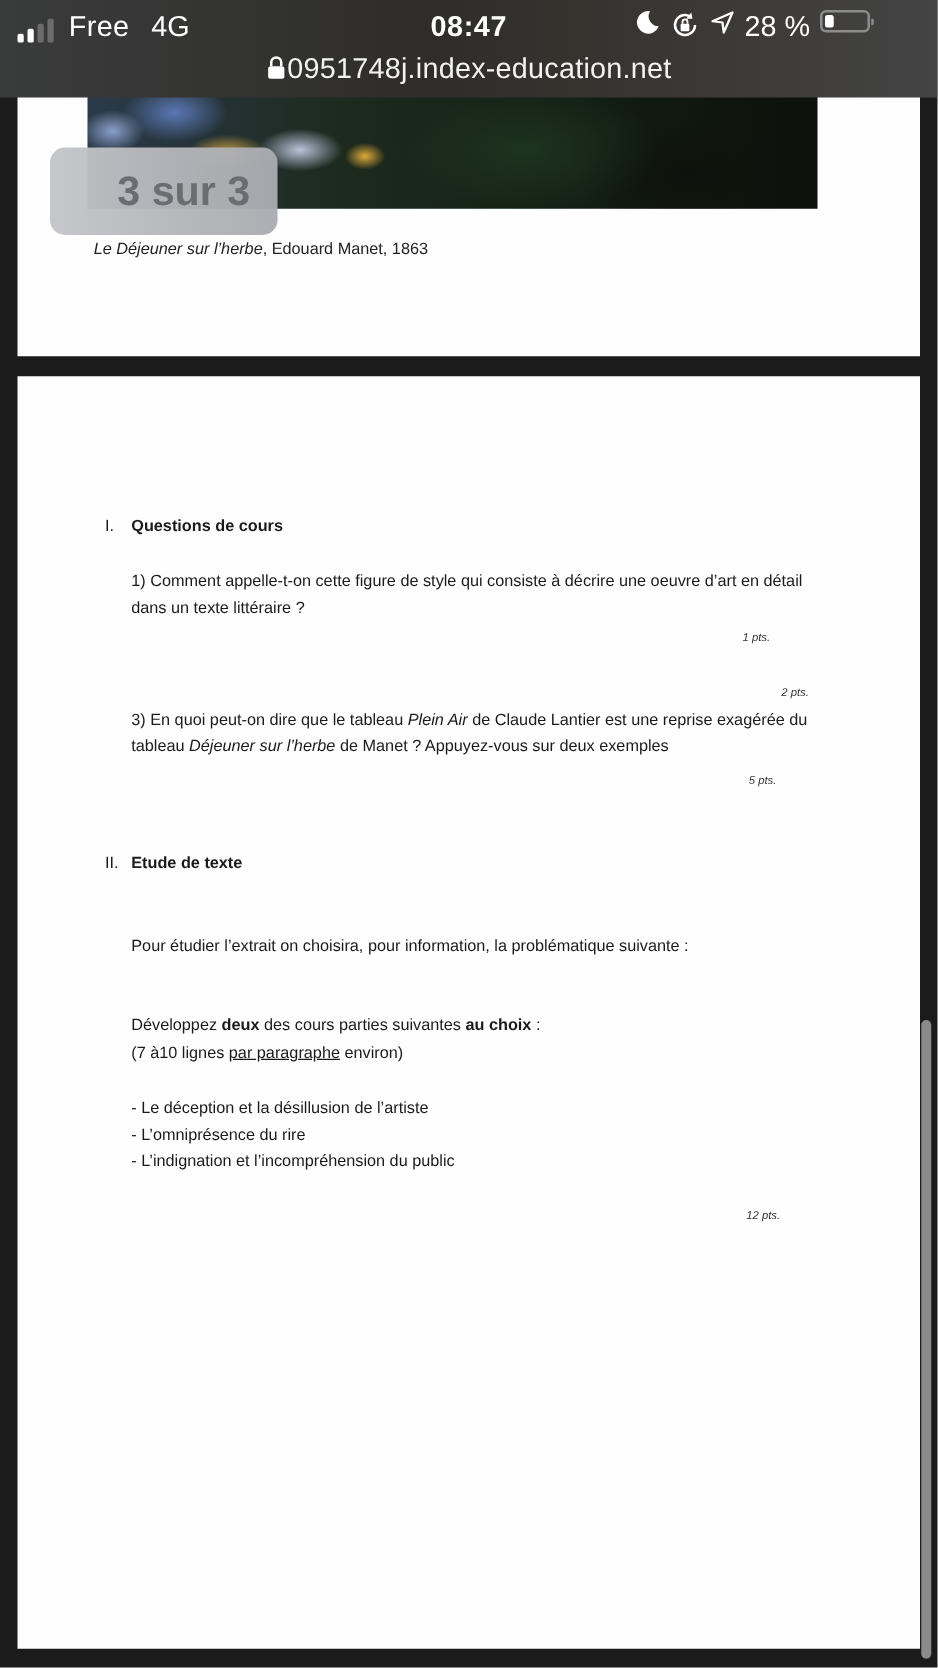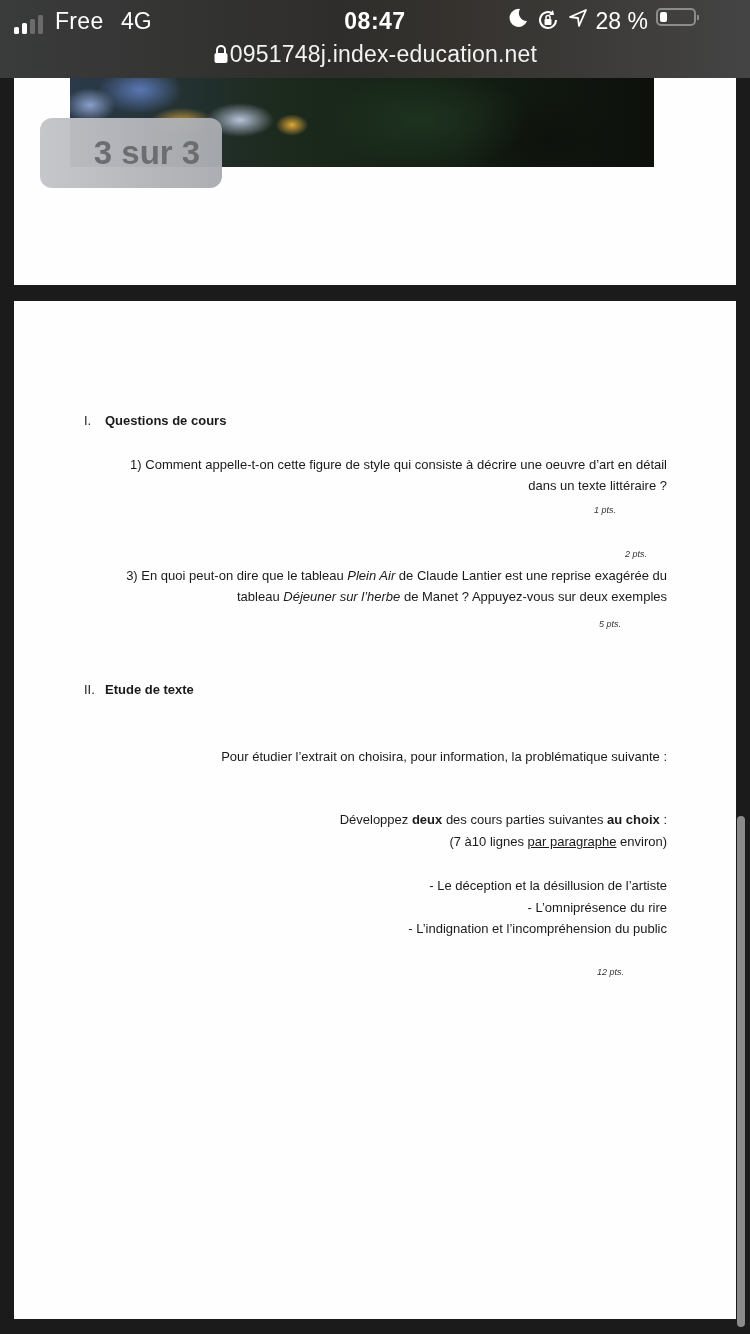--- a/index.html
+++ b/index.html
@@ -48,21 +48,21 @@
   .page-badge {
     position: absolute; left: 40px; top: 118px; width: 150px; height: 70px;
     background: linear-gradient(90deg, #c4c5c8, #a9abb0); border-radius: 12px;
     display: flex; align-items: center; justify-content: center; z-index: 5;
     color: #6f7074; font-size: 33px; font-weight: bold; opacity: 0.96; padding-left: 32px;
   }
 
   .page2 { position: absolute; left: 14px; top: 301px; width: 722px; height: 1018px; background: #fefefe; color: #1a1a1a; font-size: 13px; }
   .sec-title { position: absolute; font-size: 13px; font-weight: bold; }
   .sec-num { position: absolute; font-size: 13px; }
-  .txt { position: absolute; left: 91px; width: 562px; line-height: 21px; text-align: right; }
+  .txt { position: absolute; left: 91px; width: 562px; line-height: 21px; }
   .pts { position: absolute; font-size: 9px; font-style: italic; color: #333; }
   .just { text-align: justify; text-align-last: left; }
   .u { text-decoration: underline; }
 
   .scrollbar { position: absolute; left: 737px; top: 816px; width: 8px; height: 511px; background: #8a8a8a; border-radius: 4px; }
 </style>
 </head>
 <body>
 
 <div class="topbar">
@@ -100,20 +100,23 @@
     <svg width="16" height="20" viewBox="0 0 16 20">
       <path d="M4 9 V6 A4 4 0 0 1 12 6 V9" fill="none" stroke="#fff" stroke-width="2"></path>
       <rect x="1.5" y="9" width="13" height="10" rx="2" fill="#fff"></rect>
     </svg>
     <span class="url">0951748j.index-education.net</span>
   </div>
 </div>
 
 <div class="page1">
   <div class="painting"></div>
+  <div class="caption">
+    <i>Le Déjeuner sur l’herbe</i><span>, Edouard Manet, 1863</span>
+  </div>
 </div>
 
 <div class="page-badge">3 sur 3</div>
 
 <div class="page2">
   <span class="sec-num" style="left:70px;top:112px">I.</span>
   <span class="sec-title" style="left:91px;top:112px">Questions de cours</span>
 
   <div class="txt" style="top:153px">1) Comment appelle-t-on cette figure de style qui consiste à décrire une oeuvre d’art en détail dans un texte littéraire ?</div>
   <span class="pts" style="left:580px;top:204px">1 pts.</span>

